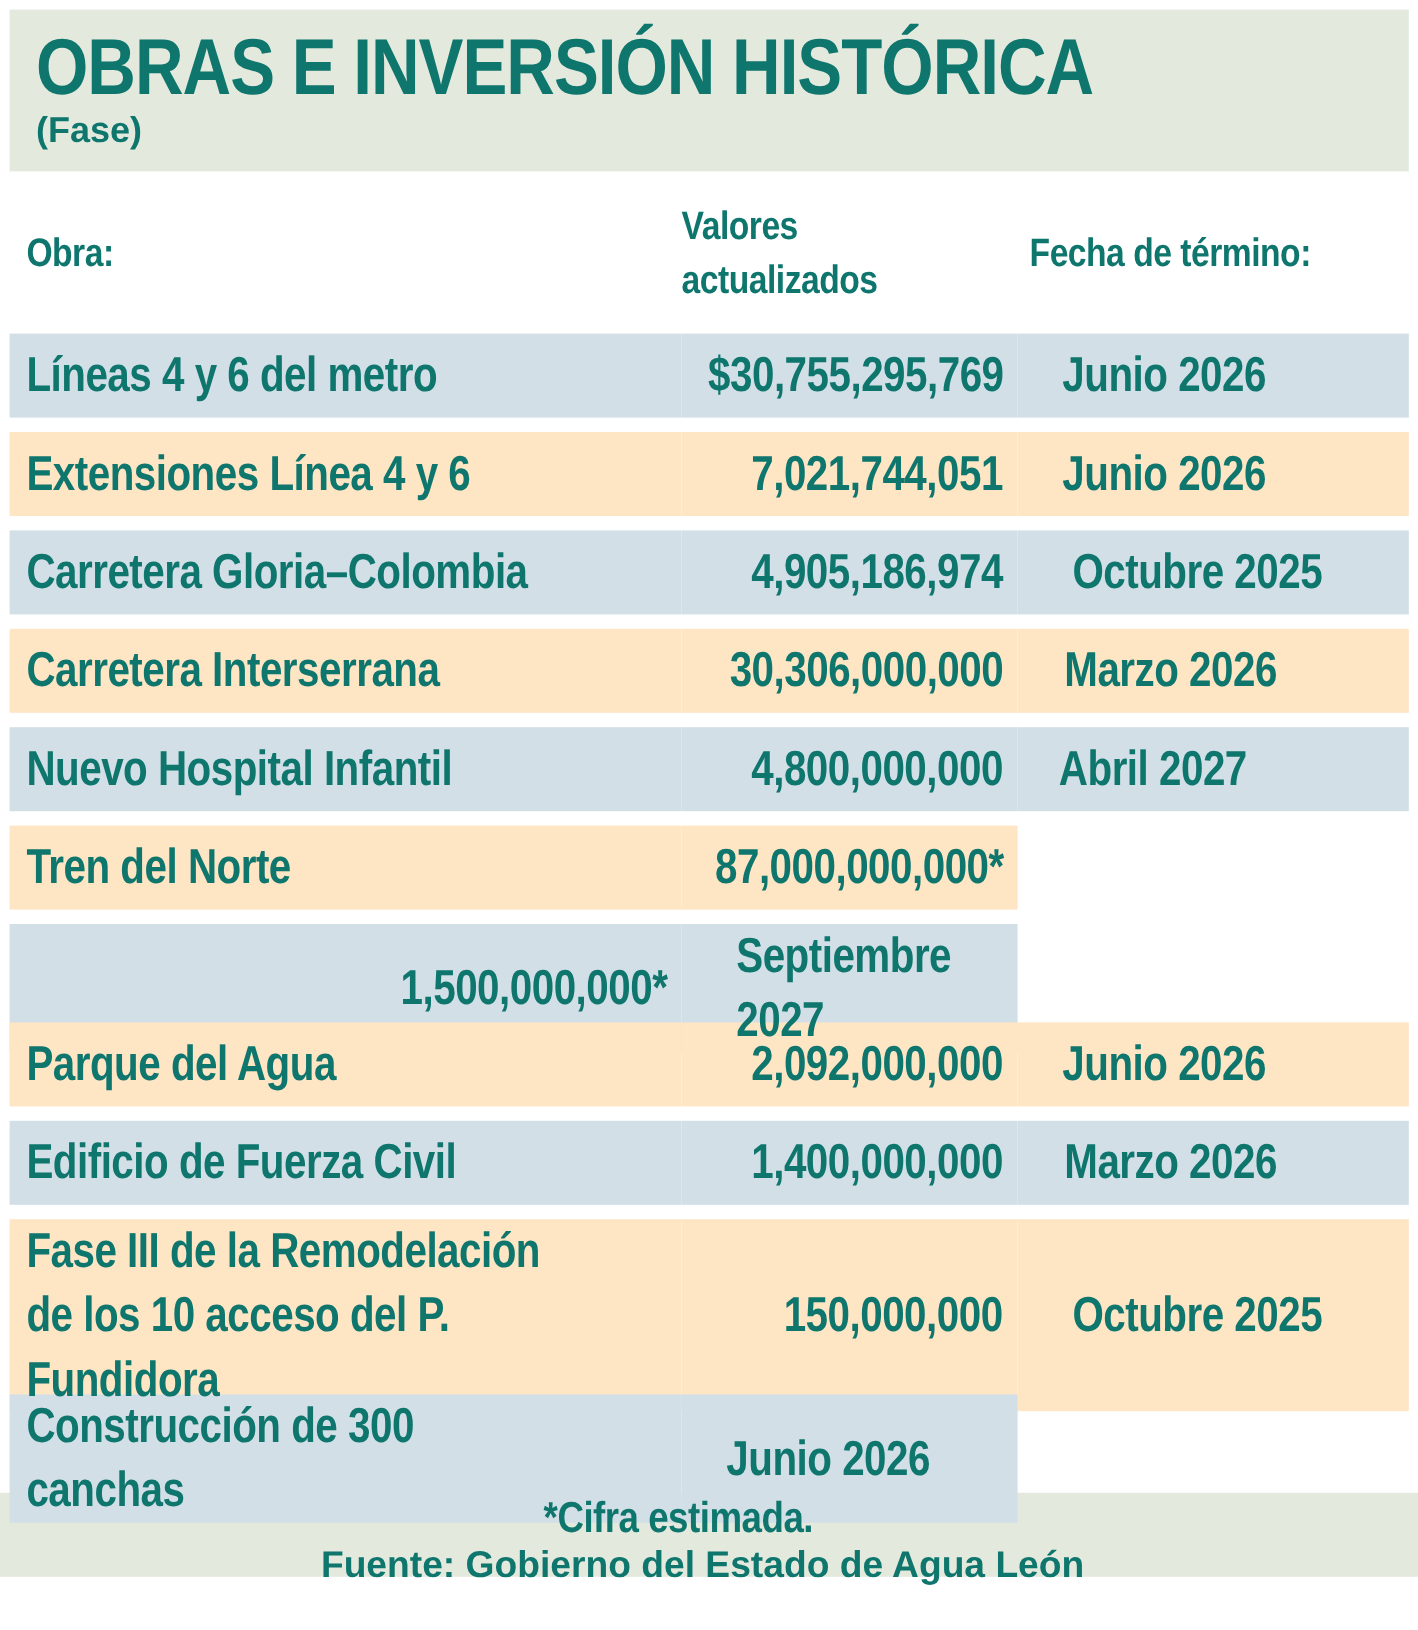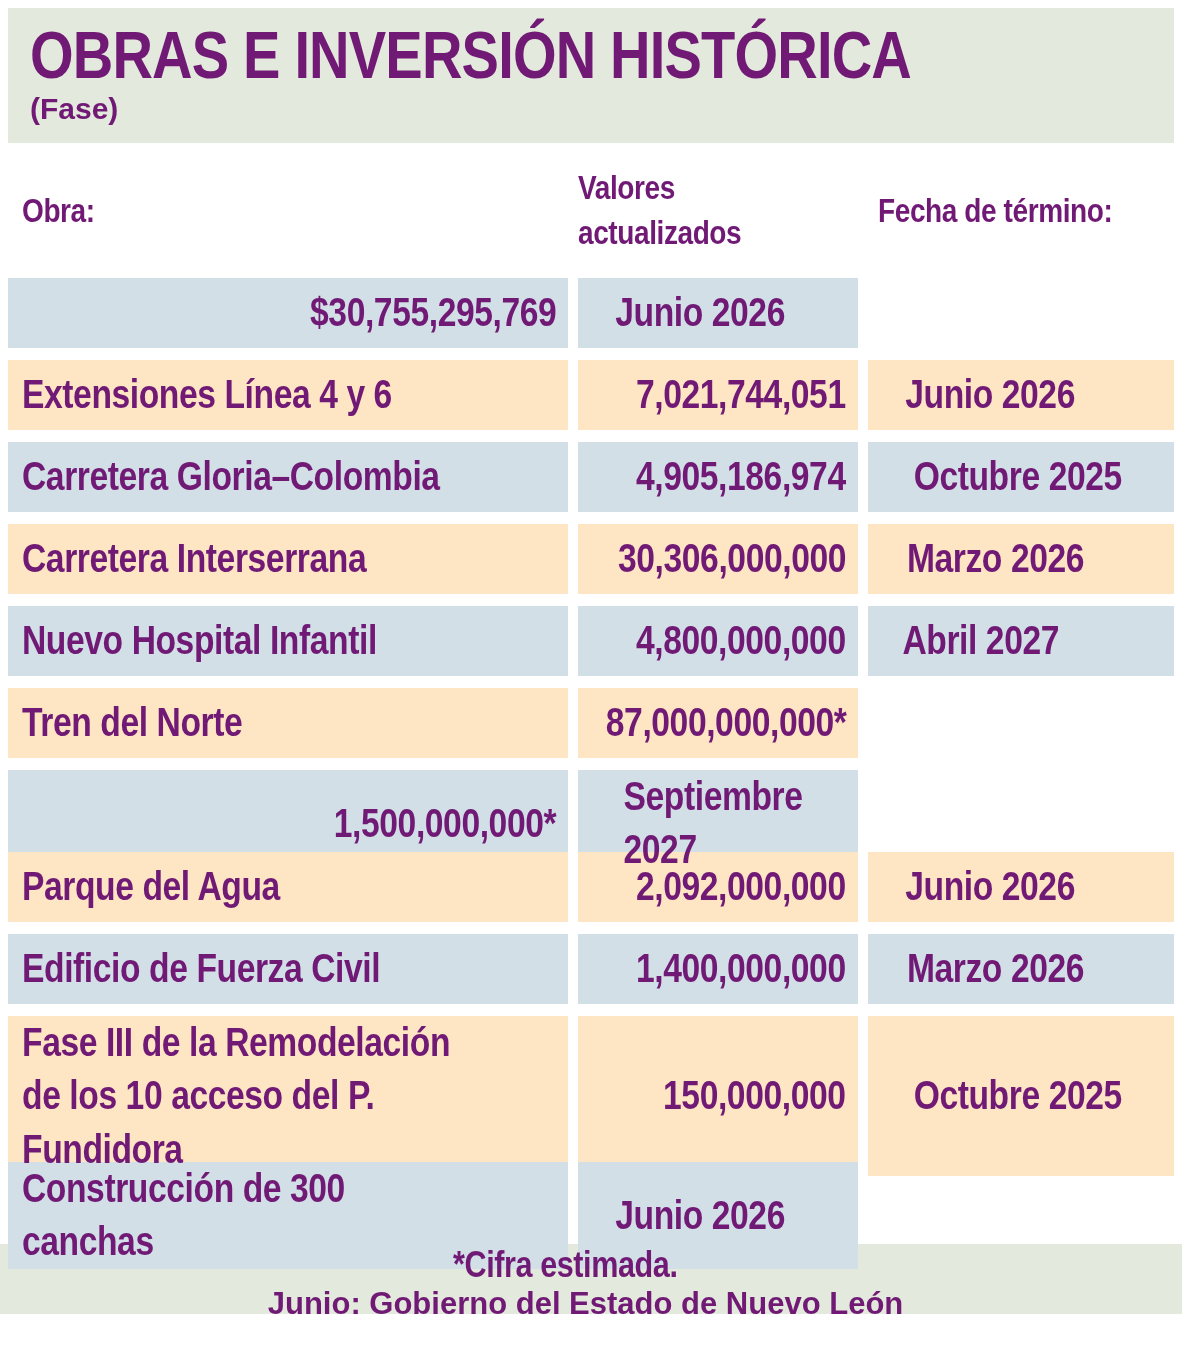--- a/index.html
+++ b/index.html
@@ -2,21 +2,21 @@
 <html><head>
 <meta charset="utf-8">
 <style>
   html, body { margin: 0; padding: 0; background: #ffffff; }
   .page {
     position: relative;
     width: 1182px;
     height: 1358px;
     background: #ffffff;
     font-family: "Liberation Sans", sans-serif;
-    color: #701a75;
+    color: #0f766e;
     overflow: hidden;
   }
   
   .title-band {
     margin: 8px 8px 0 8px;
     height: 135px;
     background: #e3e9dc;
     padding: 14px 0 0 22px;
     box-sizing: border-box;
   }
@@ -32,21 +32,20 @@
   }
   .subtitle {
     font-size: 30px;
     font-weight: 700;
     margin-top: 4px;
   }
   
   .grid {
     display: grid;
     grid-template-columns: 560px 280px 1fr;
-    column-gap: 10px;
     margin: 0 8px;
   }
   
   .col-headers { height: 135px; align-items: center; background: #ffffff; }
   .col-header { font-size: 33px; font-weight: 900; letter-spacing: -0.5px; }
   .col-header .txt { display: inline-block; transform: scaleX(0.85); transform-origin: 0 50%; }
   .col-header.c1 { padding-left: 14px; }
   .col-header.c2 .txt { max-width: 225px; line-height: 1.35; }
   .col-header.c3 { padding-left: 10px; }
   
@@ -92,20 +91,23 @@
     <div class="col-header c2">
       <span class="txt">Valores actualizados</span>
     </div>
     <div class="col-header c3">
       <span class="txt">Fecha de término:</span>
     </div>
   </div>
 
   <div>
       <div class="grid row blue">
+        <div class="cell obra">
+          <span class="txt cnd-l">Líneas 4 y 6 del metro</span>
+        </div>
         <div class="cell valor">
           <span class="txt cnd-r">$30,755,295,769</span>
         </div>
         <div class="cell fecha">
           <span class="txt cnd-r">Junio 2026</span>
         </div>
       </div>
       <div class="grid row orange">
         <div class="cell obra">
           <span class="txt cnd-l">Extensiones Línea 4 y 6</span>
@@ -207,16 +209,16 @@
         <div class="cell fecha">
           <span class="txt cnd-r">Junio 2026</span>
         </div>
       </div>
     </div>
 
   <div class="footer-band">
     <div class="footnote">
       <span class="txt">*Cifra estimada.</span>
     </div>
-    <div class="source">Junio: Gobierno del Estado de Nuevo León</div>
+    <div class="source">Fuente: Gobierno del Estado de Agua León</div>
   </div>
 
 </div>
 
 </body></html>

